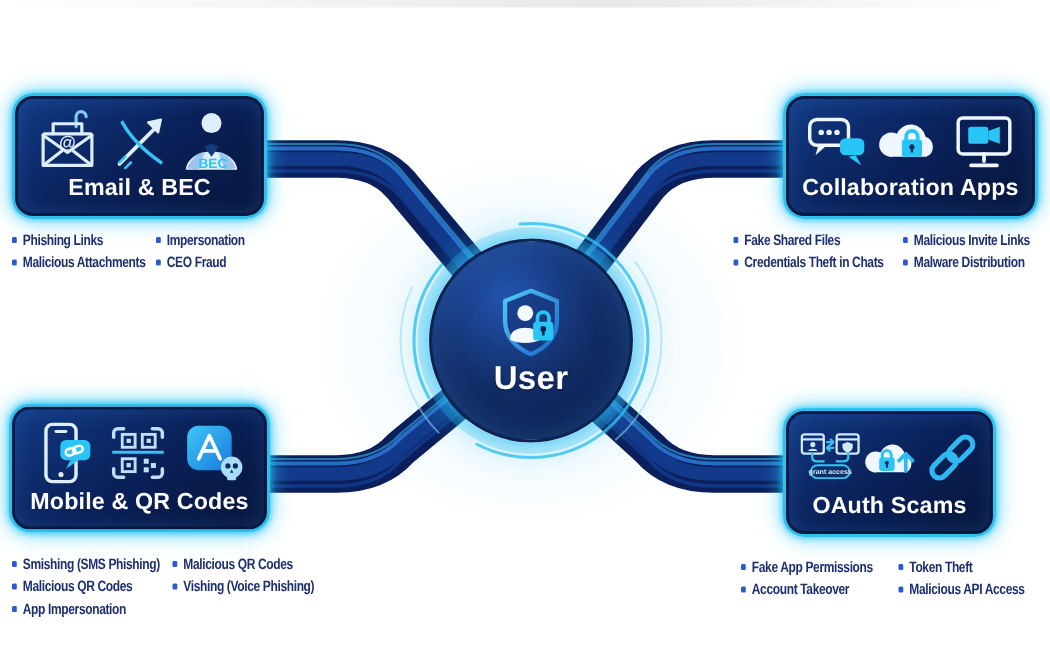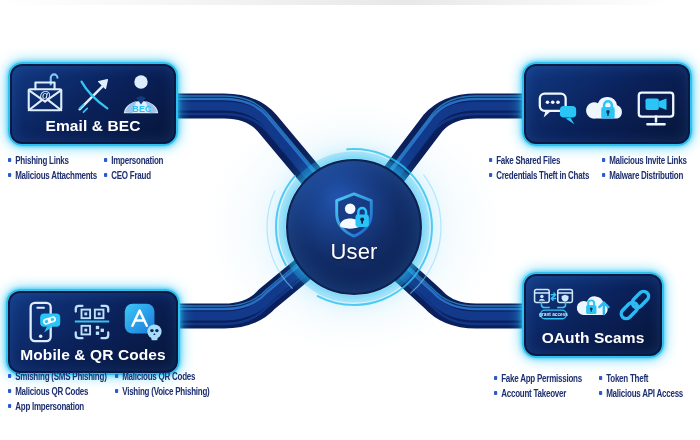--- a/index.html
+++ b/index.html
@@ -25,21 +25,21 @@
   .icons-row{flex:1;display:flex;align-items:center;justify-content:space-evenly;padding:7px 8px 0 8px;}
   .node-title{text-align:center;color:#ffffff;font-weight:bold;font-size:15.5px;
     letter-spacing:.1px;padding:0 4px 9px 4px;white-space:nowrap;}
 
   
   .hub{position:absolute;left:286px;top:159px;width:136px;height:136px;border-radius:50%;z-index:3;
     background:radial-gradient(circle at 38% 28%,#2254ae 0%,#122d68 48%,#081a42 100%);
     border:2px solid #0c2454;
     box-shadow:0 0 28px rgba(41,197,246,.5),0 0 8px rgba(41,197,246,.6),inset 0 0 22px rgba(80,160,255,.28);
     display:flex;flex-direction:column;align-items:center;justify-content:center;box-sizing:border-box;}
-  .hub-title{color:#fff;font-weight:normal;font-size:22px;line-height:25px;text-align:left;letter-spacing:.2px;
+  .hub-title{color:#fff;font-weight:bold;font-size:22px;line-height:25px;text-align:left;letter-spacing:.2px;
     text-shadow:0 1px 2px rgba(0,0,0,.4);}
 
   
   .bul-col{position:absolute;z-index:3;transform:scaleX(.8);transform-origin:0 0;color:#1e2f70;
     font-weight:bold;font-size:10px;letter-spacing:-.3px;white-space:nowrap;}
   .bul-row{display:flex;align-items:flex-start;line-height:15px;}
   .bul-dot{width:4px;height:4px;border-radius:1px;background:#2a5ad0;margin:5px 5px 0 0;flex:none;}
 
   .icn{display:block;}
 </style>
@@ -139,23 +139,24 @@
         <circle cx="25" cy="24" r="1.8" fill="#0d2a5e"></circle>
           <rect x="24.2" y="24.5" width="1.6" height="3.5" fill="#0d2a5e"></rect>
       </svg>
       <svg class="icn" width="44" height="42" viewBox="0 0 46 42">
         <rect x="5" y="5" width="36" height="25" rx="3" fill="none" stroke="#eef6ff" stroke-width="2.4"></rect>
         <path d="M23 30 v5 M14 38 h18" stroke="#eef6ff" stroke-width="2.6" stroke-linecap="round"></path>
         <rect x="12" y="11" width="14" height="12" rx="2" fill="#29c5f6"></rect>
         <path d="M26 14 l8 -3 v12 l-8 -3 z" fill="#29c5f6"></path>
       </svg>
     </div>
-  </div>
-
-  <div class="node-box" style="left:6px;top:289px;width:174px;height:86px;">
+    <div class="node-title">Collaboration Apps</div>
+  </div>
+
+  <div class="node-box" style="left:6px;top:269px;width:174px;height:86px;">
     <div class="icons-row">
       <svg class="icn" width="42" height="46" viewBox="0 0 44 46">
         <rect x="8" y="3" width="21" height="40" rx="4.5" fill="none" stroke="#dfeefc" stroke-width="2.4"></rect>
         <path d="M15 8 h7" stroke="#dfeefc" stroke-width="2" stroke-linecap="round"></path>
         <circle cx="18.5" cy="38" r="1.8" fill="#dfeefc"></circle>
         <rect x="18" y="14" width="21" height="14" rx="4" fill="#29c5f6"></rect>
         <path d="M25 28 l-3 6 l9 -6" fill="#29c5f6"></path>
         <g transform="rotate(-18 28.5 21)" fill="none" stroke="#ffffff" stroke-width="1.7">
           <rect x="21.5" y="18.8" width="7" height="4.6" rx="2.3"></rect>
           <rect x="26.8" y="18.8" width="7" height="4.6" rx="2.3"></rect>

